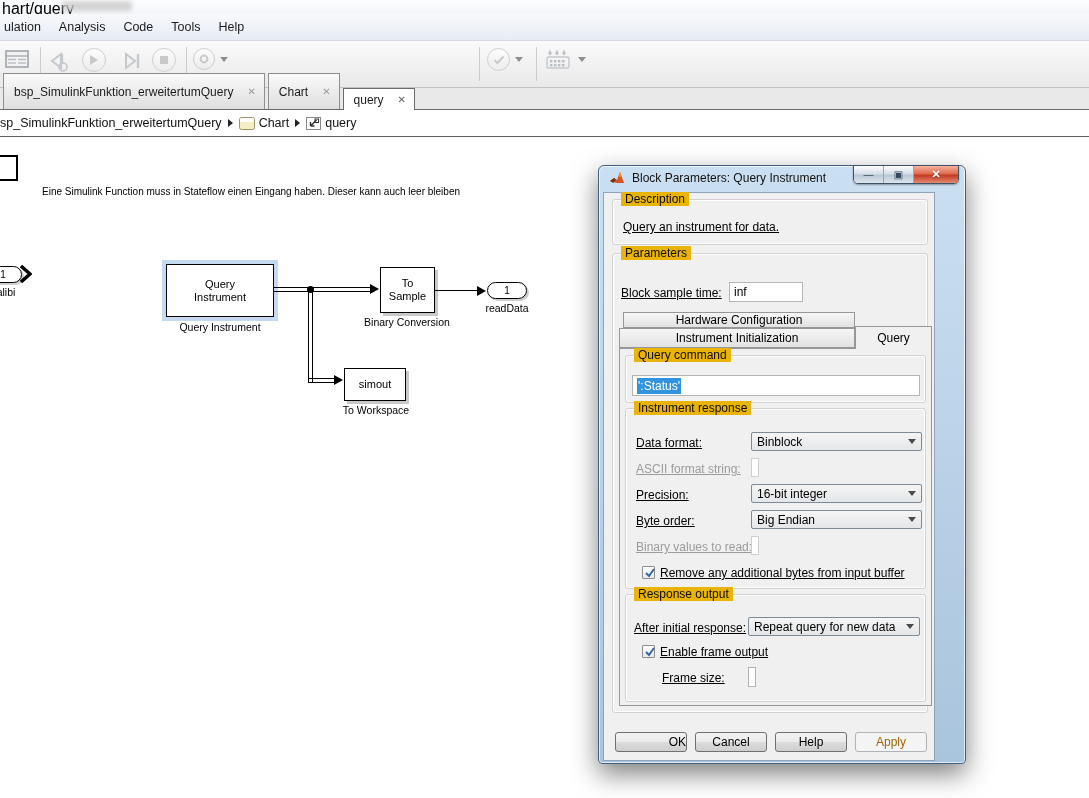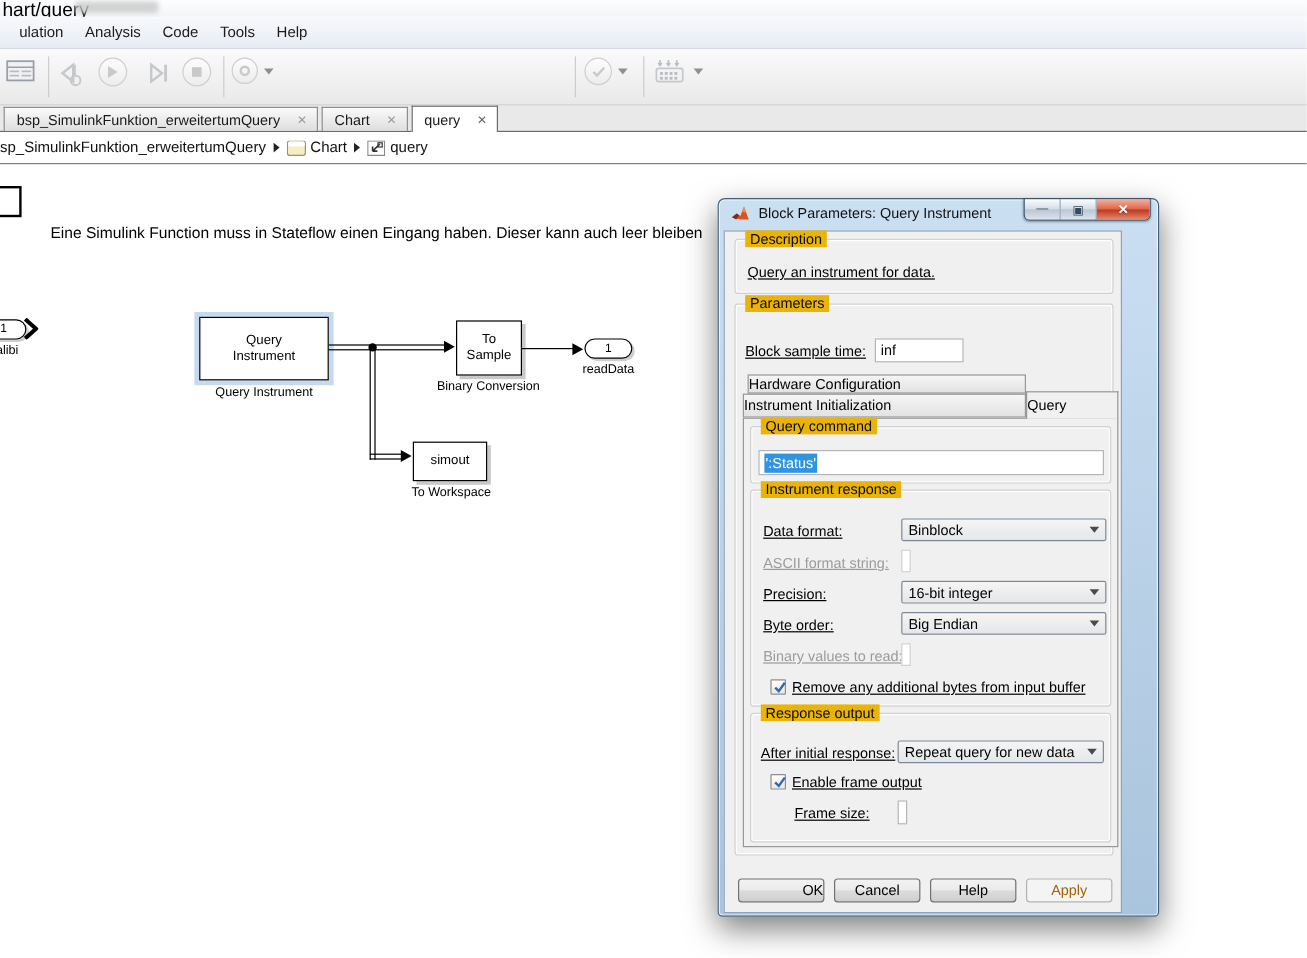--- a/index.html
+++ b/index.html
@@ -8,48 +8,48 @@
   .abs { position:absolute; }
 
   
   .titlebar { left:0; top:0; width:1089px; height:14px; background:linear-gradient(#fdfefe,#f2f5f9); }
   .titlebar .wtitle { position:absolute; left:2px; top:0px; font-size:16px; color:#000; }
   .smudge { position:absolute; left:62px; top:1px; width:70px; height:10px; background:#c9c9c9; border-radius:3px; filter:blur(2px); opacity:.8; }
 
   
   .menubar { left:0; top:14px; width:1089px; height:27px; background:linear-gradient(#f7f9fc,#e7ecf4); border-bottom:1px solid #d5dae2; display:flex; align-items:center; }
   .menu-item { font-size:12.5px; color:#1b1b1b; padding:4px 9px; }
-  .menu-item:first-child { padding-left:16px; }
+  .menu-item:first-child { padding-left:4px; }
 
   
   .toolbar { left:0; top:41px; width:1089px; height:47px; background:linear-gradient(#fafafa,#e9e9e9); border-bottom:1px solid #c2c2c2; }
   .tb-sep { position:absolute; top:6px; width:1px; height:34px; background:#cccccc; }
   .tb-btn { position:absolute; top:7px; display:flex; align-items:center; justify-content:center; }
   .circle-ico { width:24px; height:24px; border-radius:50%; border:1.5px solid #cfcfcf; background:linear-gradient(#fdfdfd,#ececec); display:flex; align-items:center; justify-content:center; }
   .caret { width:0; height:0; border-left:4px solid transparent; border-right:4px solid transparent; border-top:5px solid #8f8f8f; margin-left:5px; }
   .tb-input { position:absolute; left:212px; top:53px; width:78px; height:21px; border:1px solid #a9acb2; background:#fff; font-size:11.5px; color:#333; padding-left:5px; font-family:"Liberation Sans",sans-serif; }
   .tb-combo { position:absolute; left:308px; top:53px; width:161px; height:21px; border:1px solid #a9acb2; background:linear-gradient(#ffffff,#efefef); font-size:12px; color:#8a8a8a; display:flex; align-items:center; padding-left:6px; }
   .tb-combo .caret { position:absolute; right:6px; }
 
   
   .tabbar { left:0; top:88px; width:1089px; height:22px; background:#e9e9e9; border-bottom:1px solid #6b6b6b; display:flex; align-items:flex-end; }
-  .doc-tab { height:20px; display:flex; align-items:center; padding:0 8px 0 10px; font-size:12px; color:#1a1a1a; border:1px solid #8f8f8f; border-bottom:none; background:linear-gradient(#fafafa,#dedede); margin-left:3px; }
+  .doc-tab { height:36px; display:flex; align-items:center; padding:0 8px 0 10px; font-size:12px; color:#1a1a1a; border:1px solid #8f8f8f; border-bottom:none; background:linear-gradient(#fafafa,#dedede); margin-left:3px; }
   .doc-tab .x { font-size:10px; color:#9a9a9a; margin-left:14px; }
   .doc-tab.active { background:#ffffff; height:22px; border-color:#6b6b6b; margin-bottom:-1px; z-index:2; position:relative; }
   .doc-tab.active .x { color:#666; }
 
   
   .crumbbar { left:0; top:110px; width:1089px; height:27px; background:#ffffff; border-bottom:1px solid #5f5f5f; display:flex; align-items:center; font-size:12.5px; color:#111; }
   .crumb-arrow { width:0; height:0; border-top:4px solid transparent; border-bottom:4px solid transparent; border-left:5px solid #222; margin:0 6px; }
   .crumb-ico { width:16px; height:13px; margin-right:4px; }
 
   
   .canvas { left:0; top:137px; width:1089px; height:661px; background:#fff; }
   .cut-rect { position:absolute; left:-22px; top:18px; width:40px; height:26px; border:2px solid #000; background:#fff; }
-  .annotation { position:absolute; left:42px; top:49px; font-size:13px; color:#000; }
+  .annotation { position:absolute; left:42px; top:49px; font-size:10px; color:#000; }
   .sl-block { position:absolute; background:#fff; border:1.4px solid #000; display:flex; flex-direction:column; align-items:center; justify-content:center; font-size:11px; color:#000; line-height:13px; text-align:center; box-shadow:3px 3px 0 #c9c9c9; }
   .sl-label { position:absolute; font-size:10.5px; color:#000; text-align:center; }
   .port { position:absolute; background:#fff; border:1.4px solid #000; border-radius:9px; font-size:10px; display:flex; align-items:center; justify-content:center; box-shadow:2px 2px 0 #cfcfcf; }
   .dline-h { position:absolute; height:5px; border-top:1.4px solid #000; border-bottom:1.4px solid #000; }
   .dline-v { position:absolute; width:5px; border-left:1.4px solid #000; border-right:1.4px solid #000; }
   .sline-h { position:absolute; height:1.4px; background:#000; }
   .arrow-r { position:absolute; width:0; height:0; border-top:5px solid transparent; border-bottom:5px solid transparent; border-left:9px solid #000; }
   .branch-dot { position:absolute; width:7px; height:7px; border-radius:50%; background:#000; }
 
   
@@ -62,21 +62,21 @@
   .dlg-client { position:absolute; left:4px; top:26px; width:332px; height:569px; background:#f0f0f0; border:1px solid #8ea4ba; }
 
   .groupbox { position:absolute; border:1px solid #d2d2d2; border-radius:3px; box-shadow:inset 0 0 0 1px #ffffff; }
   .gb-label { position:absolute; top:-8px; left:8px; background:#eab308; padding:0 4px; font-size:12px; color:#0b0b0b; }
   .dlg-text { position:absolute; font-size:12px; color:#000;text-decoration:underline; }
   .dlg-text.dis { color:#9b9b9b; }
   .txt-field { position:absolute; background:#fff; border:1px solid #b5b5b5; font-size:12px; color:#000; display:flex; align-items:center; padding-left:4px; }
   .txt-field.tiny { width:8px; padding:0; }
   .sel-text { background:#3194e0; color:#fff; padding:1px 1px; }
 
-  .dtab { position:absolute; border:1px solid #979797; background:linear-gradient(#f6f6f6,#e2e2e2); font-size:12px; color:#000; display:flex; align-items:center; justify-content:flex-start; }
+  .dtab { position:absolute; border:1px solid #979797; background:linear-gradient(#f6f6f6,#e2e2e2); font-size:12px; color:#000; display:flex; align-items:center; justify-content:center; }
   .dtab.active { background:#f0f0f0; border-bottom:none; z-index:3; }
   .dtab-panel { position:absolute; border:1px solid #979797; background:#f0f0f0; }
 
   .combo { position:absolute; height:19px; border:1px solid #7d8b99; border-radius:2px; background:linear-gradient(#f5f5f5,#e4e6e8); font-size:12px; color:#000; display:flex; align-items:center; padding-left:5px; }
   .combo .caret { position:absolute; right:5px; border-top-color:#4a4a4a; }
 
   .chk { position:absolute; width:13px; height:13px; background:linear-gradient(#fefefe,#e9e9e9); border:1px solid #8e8e8e; border-radius:1px; }
   .chk svg { position:absolute; left:0px; top:-1px; }
 
   .dlg-btn { position:absolute; width:72px; height:20px; border:1px solid #707070; border-radius:3px; background:linear-gradient(#f2f2f2,#ebebeb 48%,#dcdcdc 52%,#cfcfcf); font-size:12px; color:#000; display:flex; align-items:center; justify-content:center; }

